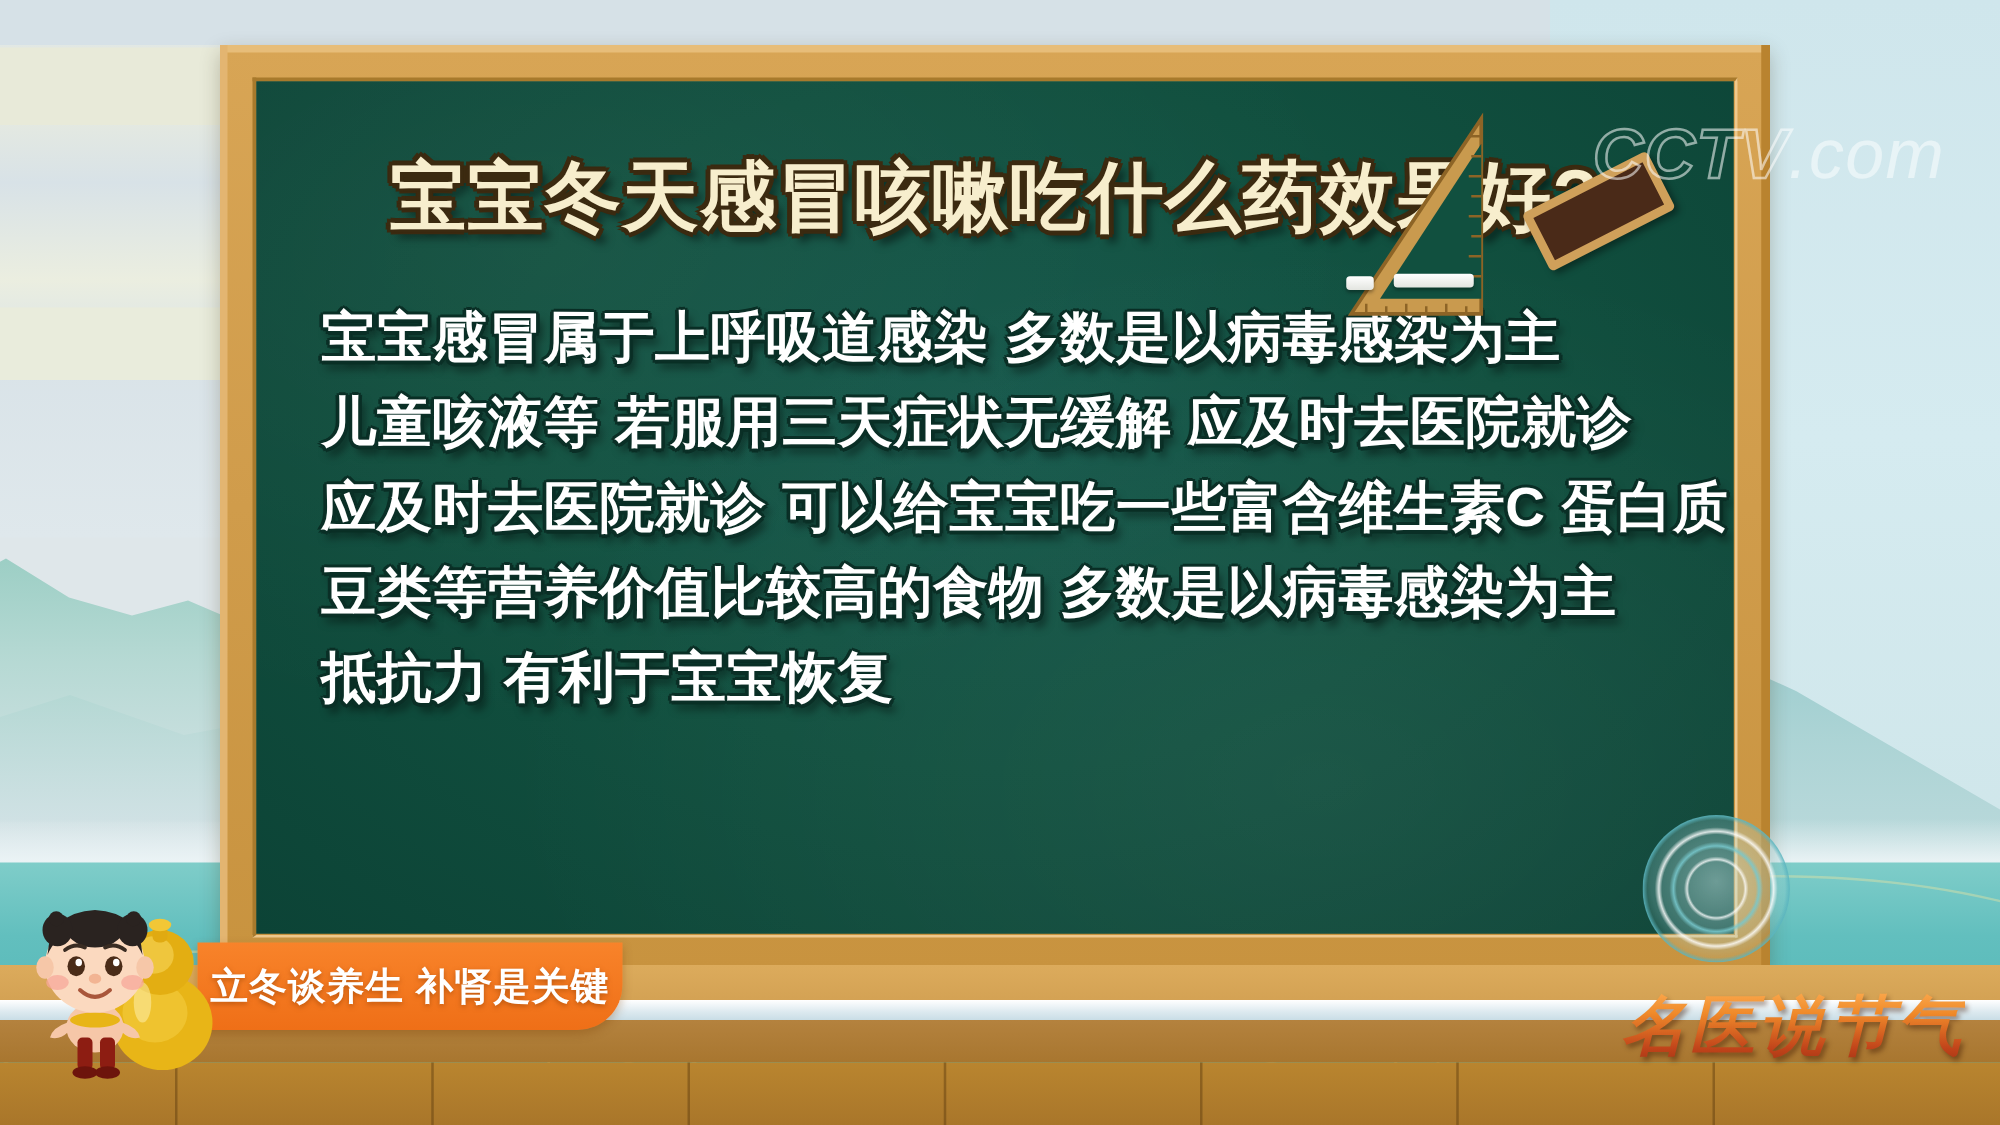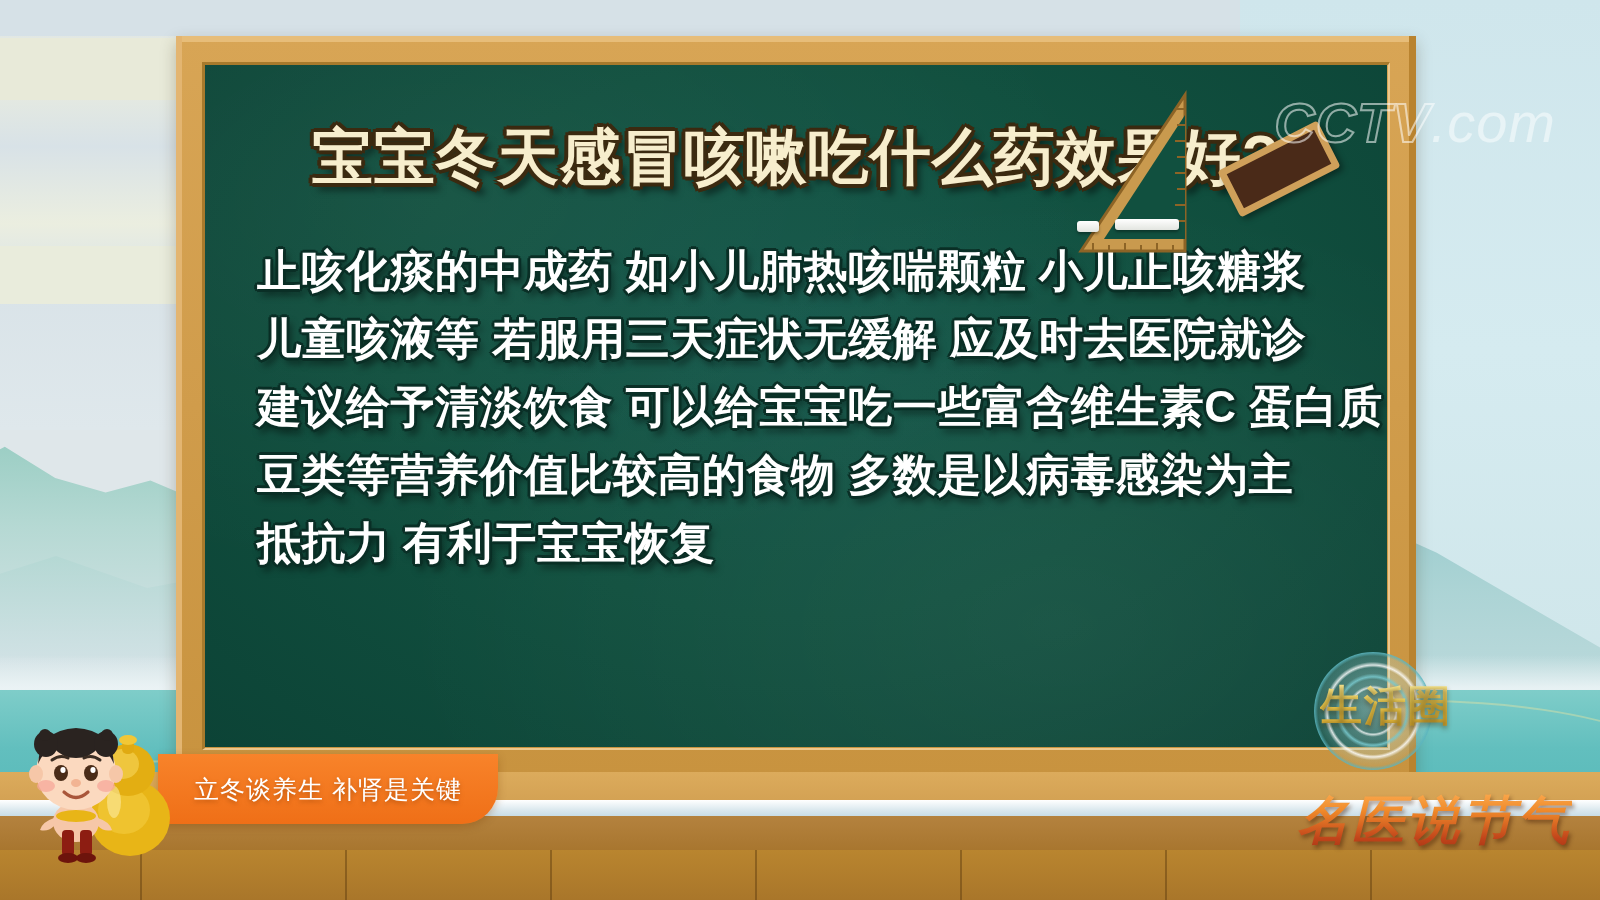--- a/index.html
+++ b/index.html
@@ -164,21 +164,21 @@
 
   
   #banner {
     position:absolute; left:158px; top:754px; width:340px; height:70px; z-index:12;
     background:linear-gradient(180deg,#f8832a 0%,#ef6f17 100%);
     border-radius:0 0 36px 0;
     display:flex; align-items:center; justify-content:center;
     box-shadow:0 3px 8px rgba(120,60,0,.3);
   }
   #banner-text {
-    font-size:25px; font-weight:normal; color:#ffffff; letter-spacing:1px;
+    font-size:30px; font-weight:bold; color:#ffffff; letter-spacing:1px;
     text-shadow:0 2px 4px rgba(140,60,0,.55);
     white-space:nowrap;
   }
 
   
   #mascot { position:absolute; left:18px; top:690px; width:170px; height:180px; z-index:14; }
   #mascot svg { width:100%; height:100%; display:block; }
 
   
   #cctv {
@@ -256,23 +256,23 @@
     <div class="frame-edge-r"></div>
     <div class="frame-bevel"></div>
   </div>
 
   <div class="board">
     <div class="board-dust"></div>
 
     <div id="board-title">宝宝冬天感冒咳嗽吃什么药效果好?</div>
 
     <div id="board-body">
-      <div class="bline">止咳化痰的中成药 如小儿肺热咳喘颗粒 小儿止咳糖浆</div>
+      <div class="bline">宝宝感冒属于上呼吸道感染 多数是以病毒感染为主</div>
       <div class="bline">儿童咳液等 若服用三天症状无缓解 应及时去医院就诊</div>
-      <div class="bline">建议给予清淡饮食 可以给宝宝吃一些富含维生素C 蛋白质</div>
+      <div class="bline">应及时去医院就诊 可以给宝宝吃一些富含维生素C 蛋白质</div>
       <div class="bline">豆类等营养价值比较高的食物 多数是以病毒感染为主</div>
       <div class="bline">抵抗力 有利于宝宝恢复</div>
     </div>
 
     <div class="ruler">
       <svg viewBox="0 0 160 170">
         <polygon points="122,6 122,162 18,162" fill="#c99a4e" stroke="#8d6426" stroke-width="3"></polygon>
         <polygon points="122,26 122,150 41,150" fill="#11503f"></polygon>
         <g stroke="#8d6426" stroke-width="2">
           <line x1="122" y1="20" x2="112" y2="20"></line>
@@ -361,16 +361,15 @@
     <ellipse cx="98" cy="84" rx="7" ry="9" fill="#f6c7a8"></ellipse>
   </svg>
 </div>
 
 <div id="cctv">
   <span class="c-main">CCTV</span><span class="c-dot">.com</span>
 </div>
 
 <div id="logo">
   <div class="logo-ring"></div>
-  <div id="logo-text">生活圈</div>
 </div>
 
 <div id="show-title">名医说节气</div>
 
 </body></html>

